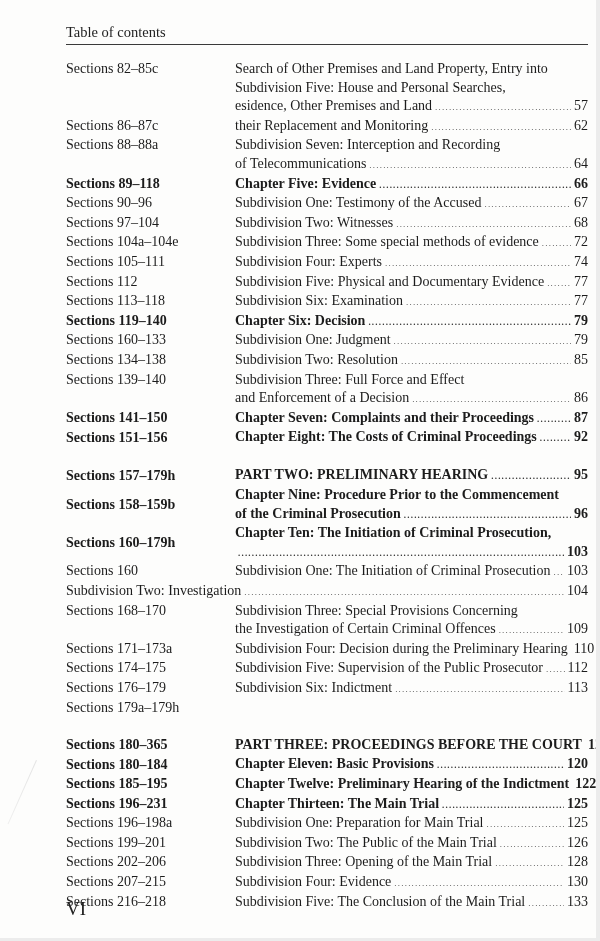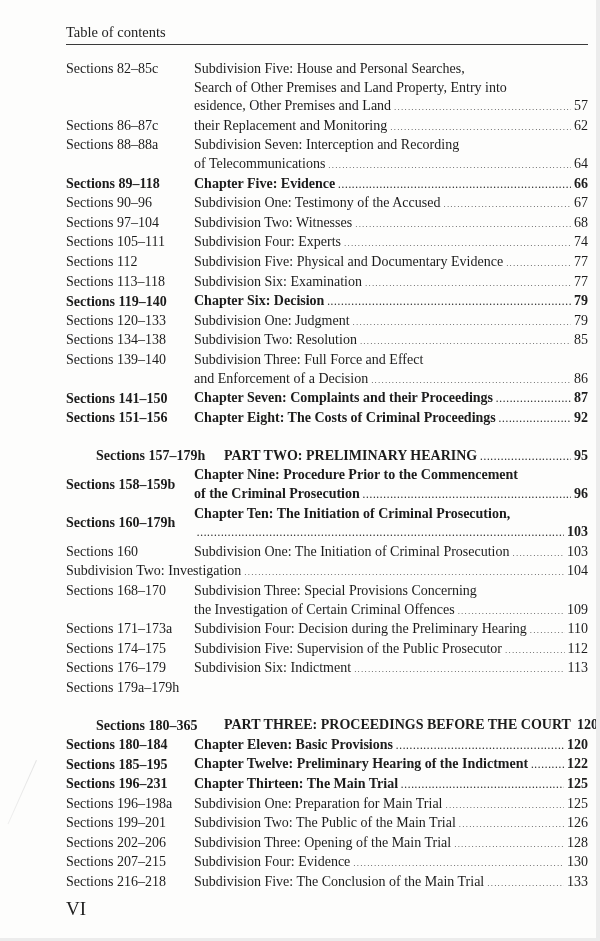--- a/index.html
+++ b/index.html
@@ -40,23 +40,24 @@
       position: absolute;
       left: 66px;
       top: 60px;
       width: 522px;
     }
     .row {
       display: flex;
       align-items: flex-start;
       font-size: 14px;
       line-height: 18.6px;
+      gap: 41px;
     }
     .row.bold { font-weight: bold; align-items: center; }
-    .row.gap { margin-top: 18.6px; margin-left: 30px; }
+    .row.gap { margin-top: 18.6px; }
     .sec {
       width: 128px;
       flex: 0 0 128px;
       white-space: nowrap;
     }
     .entry {
       flex: 1 1 auto;
       min-width: 0;
     }
     .line {
@@ -117,22 +118,22 @@
 <body>
 
 <div class="page">
   <div class="running-head">Table of contents</div>
   <div class="head-rule"></div>
 
   <div class="toc" id="toc">
       <div class="row">
         <div class="sec">Sections 82–85c</div>
         <div class="entry">
+          <span class="line">Search of Other Premises and Land Property, Entry into</span>
           <span class="line">Subdivision Five: House and Personal Searches,</span>
-          <span class="line">Search of Other Premises and Land Property, Entry into</span>
           <div class="leader-line">
             <span class="txt">esidence, Other Premises and Land</span>
             <span class="dots"></span>
             <span class="pg">57</span>
           </div>
         </div>
       </div>
       <div class="row">
         <div class="sec">Sections 86–87c</div>
         <div class="entry">
@@ -178,20 +179,30 @@
         <div class="sec">Sections 97–104</div>
         <div class="entry">
           <div class="leader-line">
             <span class="txt">Subdivision Two: Witnesses</span>
             <span class="dots"></span>
             <span class="pg">68</span>
           </div>
         </div>
       </div>
       <div class="row">
+        <div class="sec">Sections 104a–104e</div>
+        <div class="entry">
+          <div class="leader-line">
+            <span class="txt">Subdivision Three: Some special methods of evidence</span>
+            <span class="dots"></span>
+            <span class="pg">72</span>
+          </div>
+        </div>
+      </div>
+      <div class="row">
         <div class="sec">Sections 105–111</div>
         <div class="entry">
           <div class="leader-line">
             <span class="txt">Subdivision Four: Experts</span>
             <span class="dots"></span>
             <span class="pg">74</span>
           </div>
         </div>
       </div>
       <div class="row">
@@ -218,21 +229,21 @@
         <div class="sec">Sections 119–140</div>
         <div class="entry">
           <div class="leader-line">
             <span class="txt">Chapter Six: Decision</span>
             <span class="dots"></span>
             <span class="pg">79</span>
           </div>
         </div>
       </div>
       <div class="row">
-        <div class="sec">Sections 120–133</div>
+        <div class="sec">Sections 160–133</div>
         <div class="entry">
           <div class="leader-line">
             <span class="txt">Subdivision One: Judgment</span>
             <span class="dots"></span>
             <span class="pg">79</span>
           </div>
         </div>
       </div>
       <div class="row">
         <div class="sec">Sections 134–138</div>

